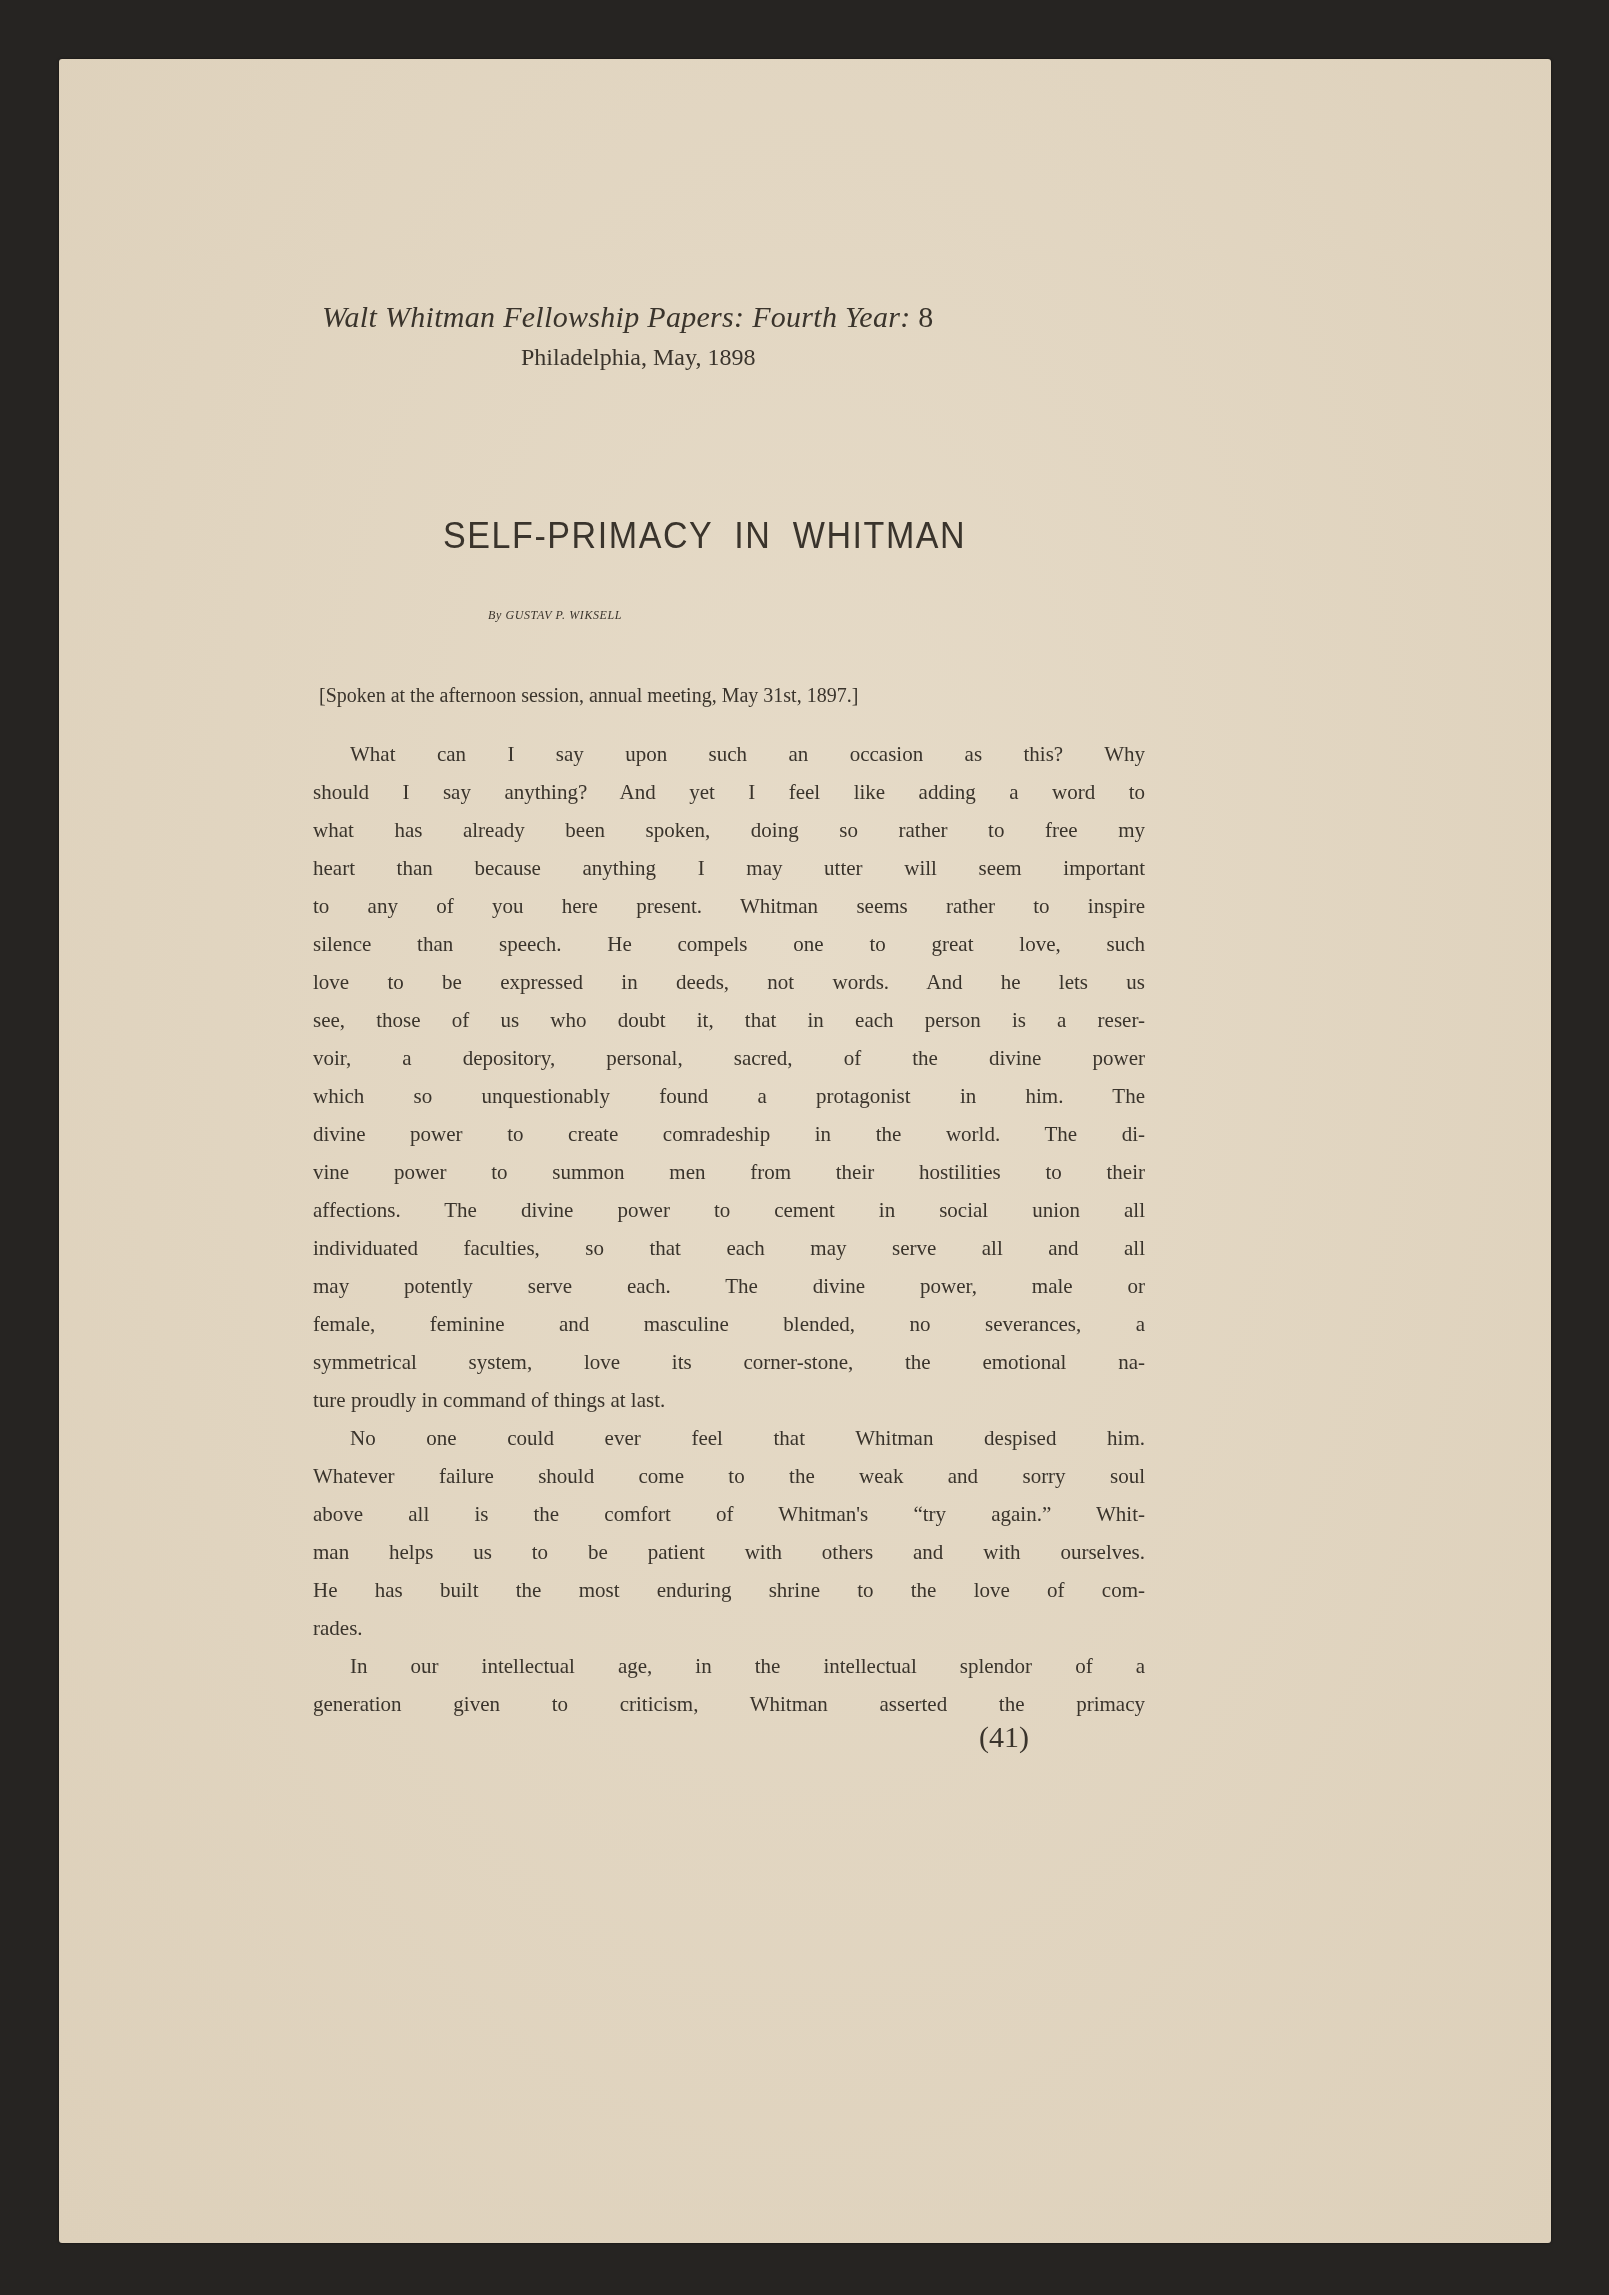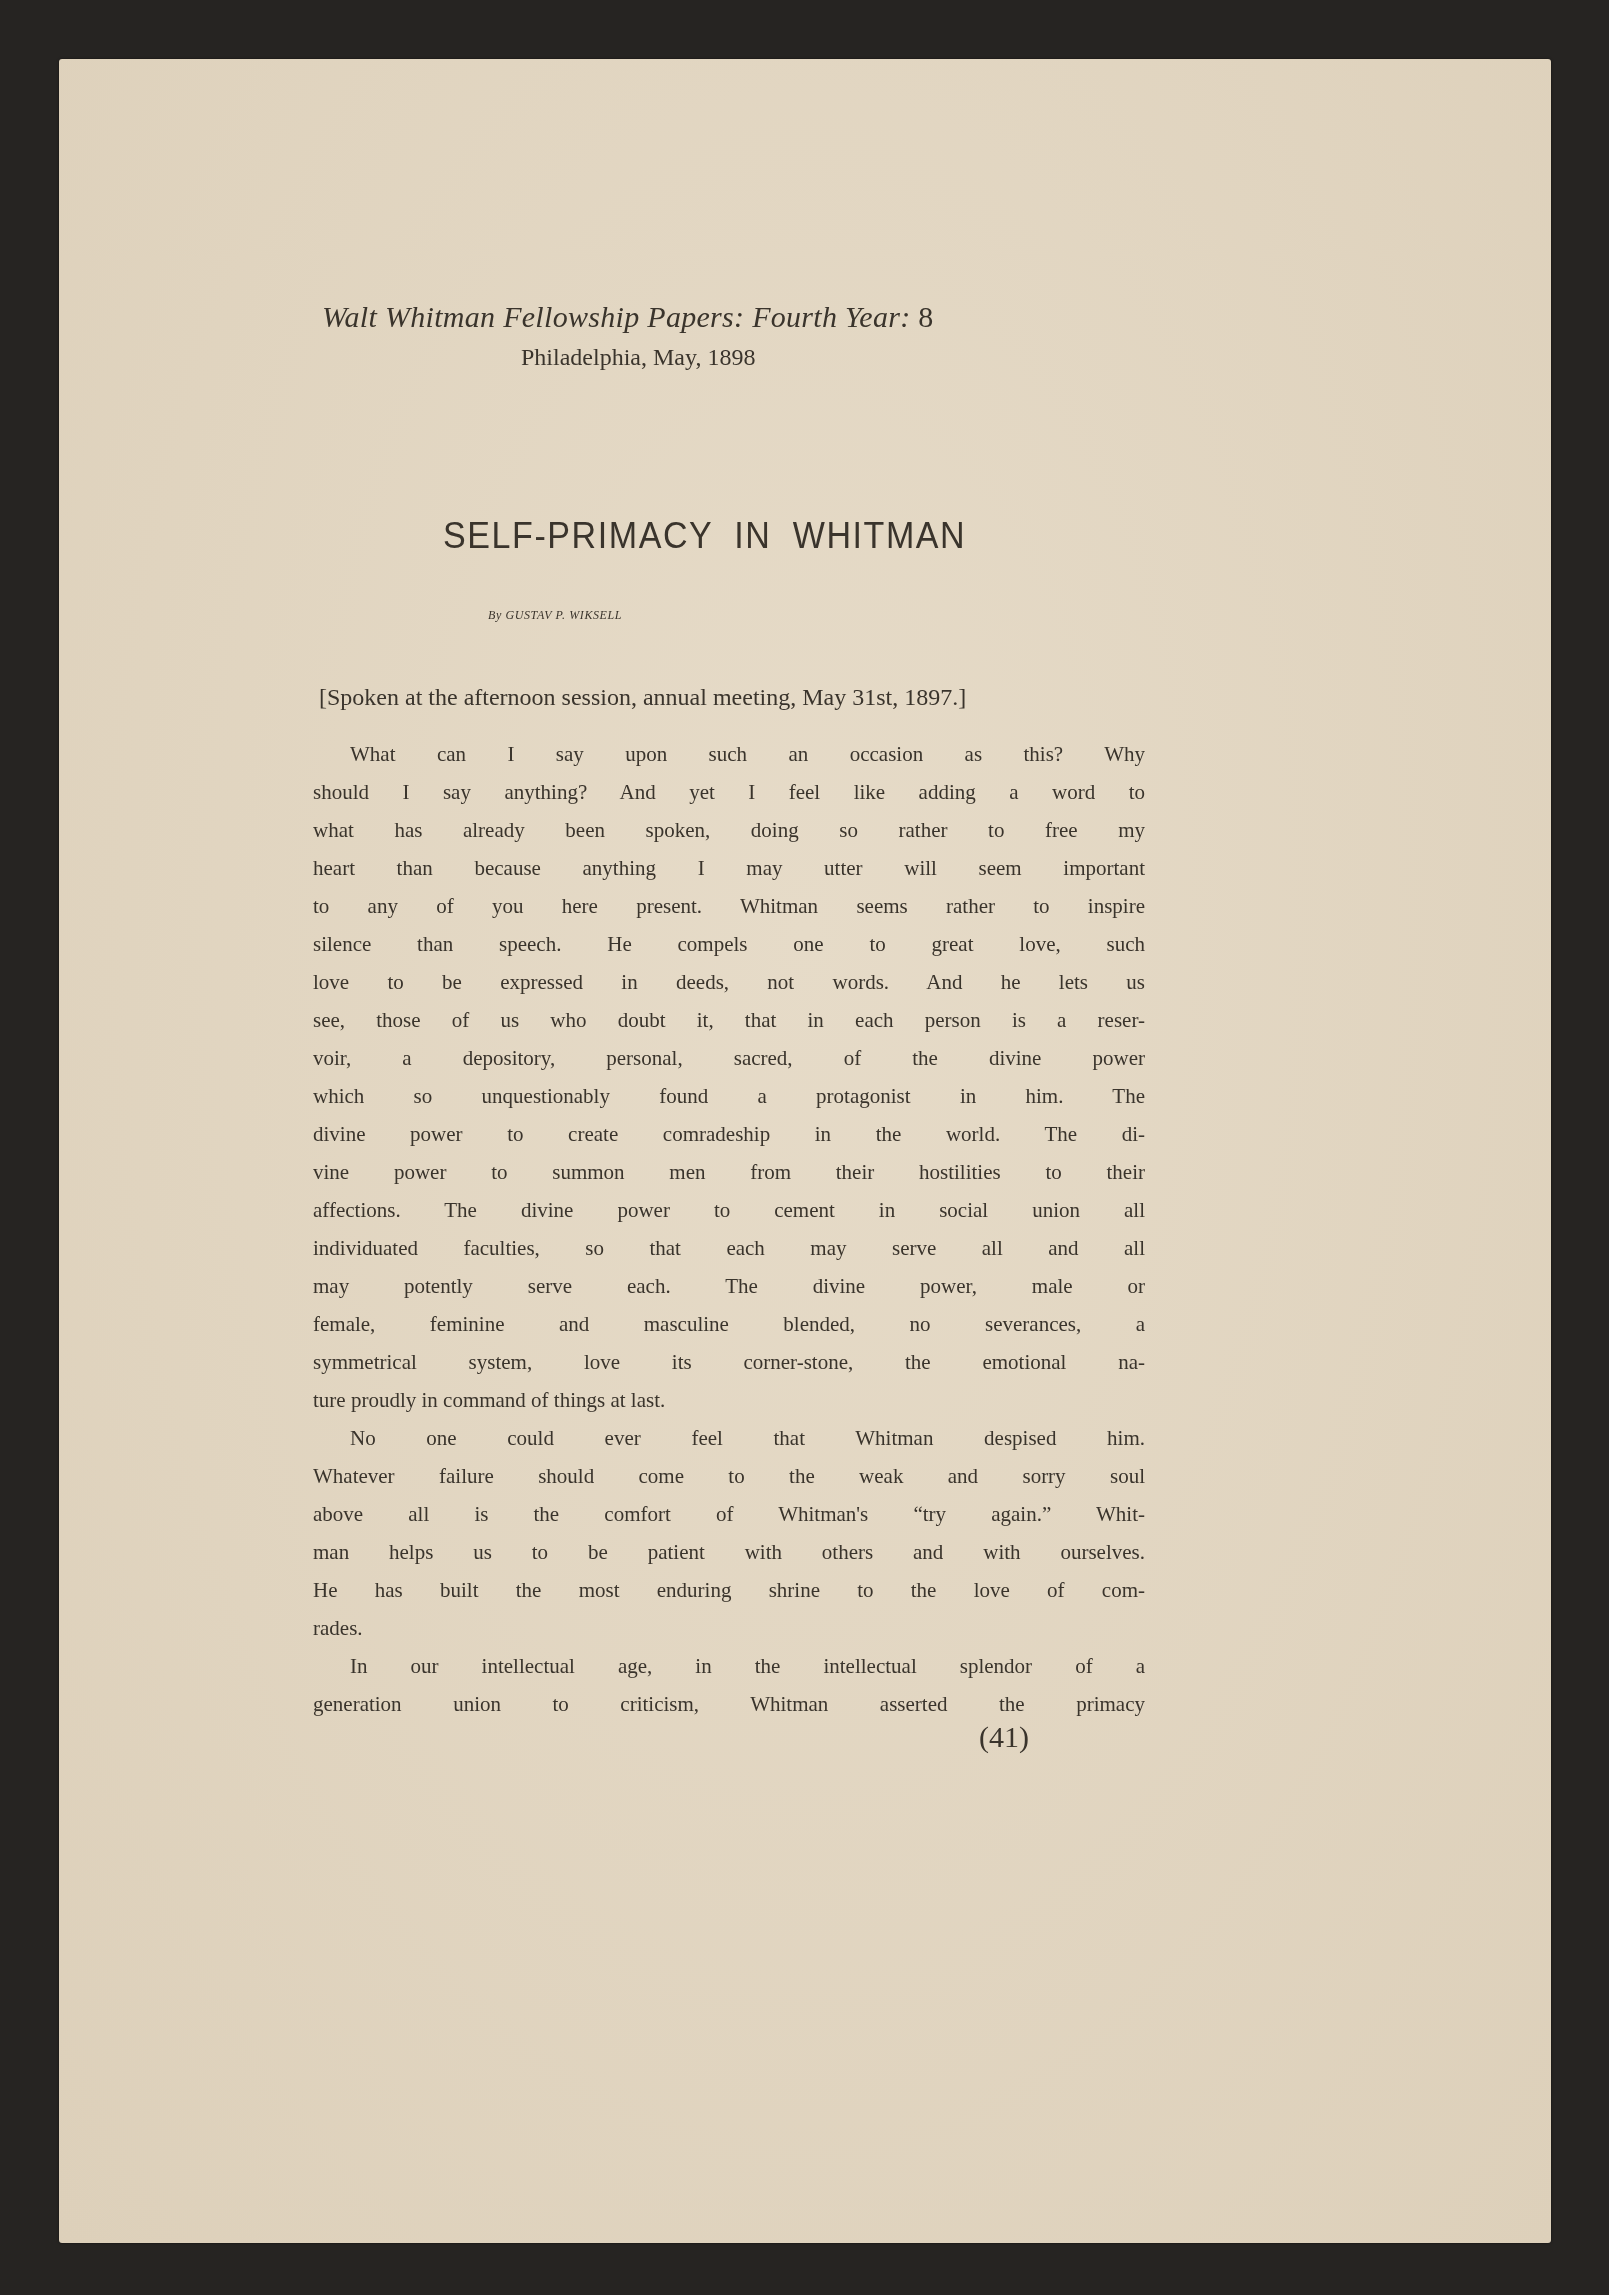--- a/index.html
+++ b/index.html
@@ -66,21 +66,21 @@
       top: 549px;
       font-size: 12px;
       font-style: italic;
       white-space: nowrap;
       letter-spacing: 0.6px;
     }
     .note {
       position: absolute;
       left: 260px;
       top: 625px;
-      font-size: 24px;
+      font-size: 20px;
       white-space: nowrap;
     }
     .body-text {
       position: absolute;
       left: 254px;
       top: 676px;
       width: 832px;
     }
     .line {
       display: block;
@@ -137,18 +137,18 @@
     <span class="line">female, feminine and masculine blended, no severances, a</span>
     <span class="line">symmetrical system, love its corner-stone, the emotional na-</span>
     <span class="line last">ture proudly in command of things at last.</span>
     <span class="line indent">No one could ever feel that Whitman despised him.</span>
     <span class="line">Whatever failure should come to the weak and sorry soul</span>
     <span class="line">above all is the comfort of Whitman's “try again.”  Whit-</span>
     <span class="line">man helps us to be patient with others and with ourselves.</span>
     <span class="line">He has built the most enduring shrine to the love of com-</span>
     <span class="line last">rades.</span>
     <span class="line indent">In our intellectual age, in the intellectual splendor of a</span>
-    <span class="line">generation union to criticism, Whitman asserted the primacy</span>
+    <span class="line">generation given to criticism, Whitman asserted the primacy</span>
   </div>
 
   <div class="folio">(41)</div>
 </div>
 
 
 </body></html>

